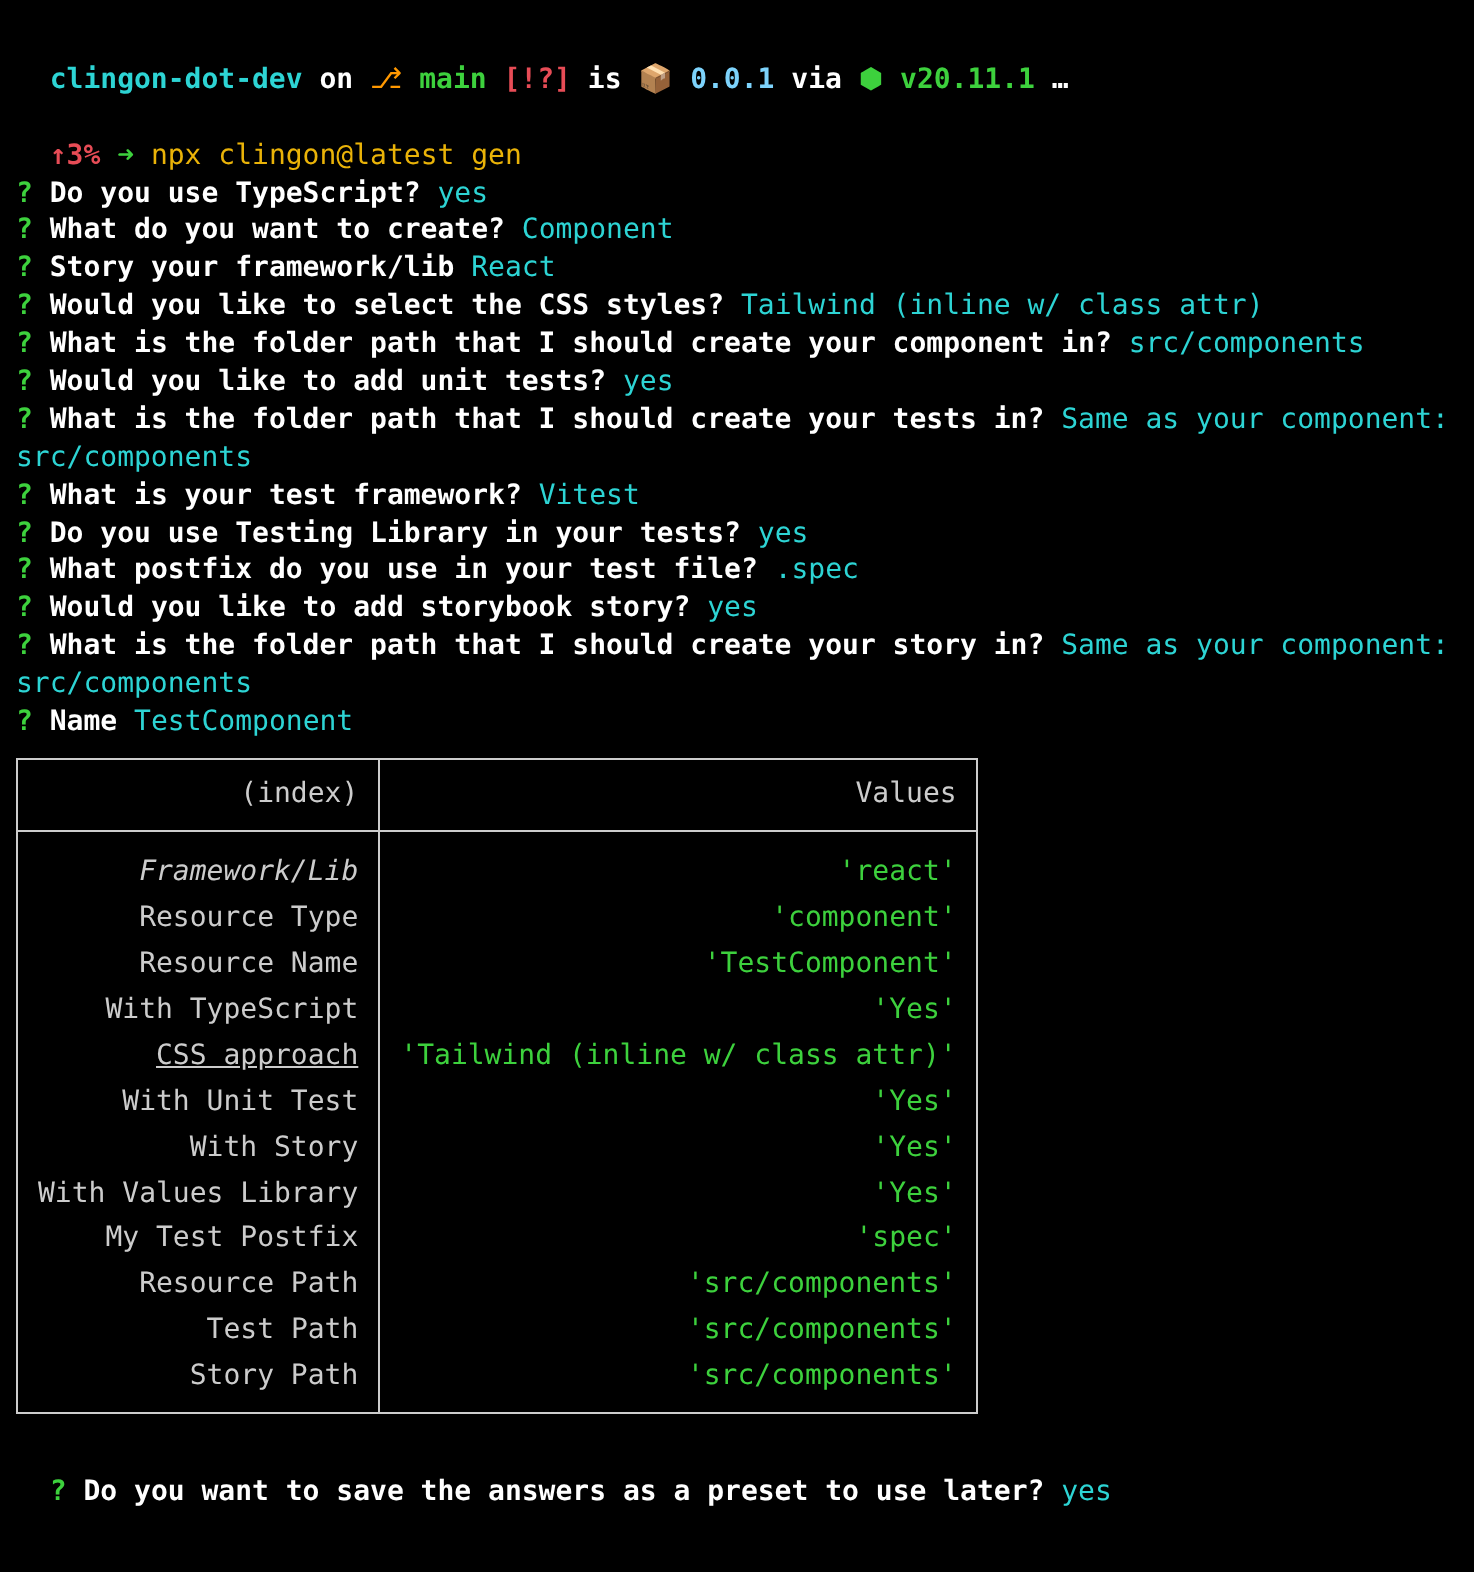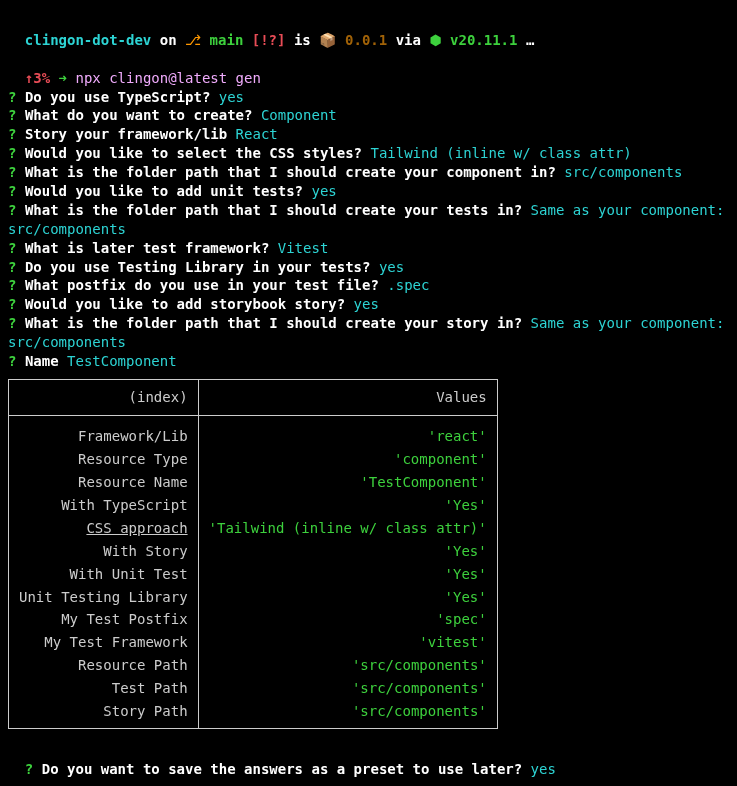--- a/index.html
+++ b/index.html
@@ -11,25 +11,25 @@
       line-height: 1.35;
       padding: 12px 8px;
       width: 737px;
     }
     .line { white-space: pre-wrap; }
     .cyan-bold { color: #2dd4d4; font-weight: bold; }
     .white-bold { color: #fff; font-weight: bold; margin-top: 28px; }
     .green-bold { color: #3dd13d; font-weight: bold; }
     .red-bold { color: #e74c56; font-weight: bold; }
     .orange { color: #ff9800; }
-    .orange-bold { color: #a16207; font-weight: bold; }
+    .orange-bold { color: #7dd3fc; font-weight: bold; }
     .teal-answer { color: #2dd4d4; }
     .question-mark { color: #3dd13d; font-weight: bold; }
     .node-green { color: #3dd13d; }
-    .white { color: #f0abfc; }
+    .white { color: #eab308; }
     
     table {
       border-collapse: collapse;
       margin: 8px 0 12px 0;
       color: #ccc;
     }
     table td, table th {
       border: 1px solid #ccc;
       padding: 2px 10px;
       text-align: right;
@@ -52,79 +52,75 @@
 </div>
 
 <div id="questions">
     <div class="line"><span class="question-mark">?</span> <span class="white-bold">Do you use TypeScript?</span> <span class="teal-answer">yes</span></div>
     <div class="line"><span class="question-mark">?</span> <span class="white-bold">What do you want to create?</span> <span class="teal-answer">Component</span></div>
     <div class="line"><span class="question-mark">?</span> <span class="white-bold">Story your framework/lib</span> <span class="teal-answer">React</span></div>
     <div class="line"><span class="question-mark">?</span> <span class="white-bold">Would you like to select the CSS styles?</span> <span class="teal-answer">Tailwind (inline w/ class attr)</span></div>
     <div class="line"><span class="question-mark">?</span> <span class="white-bold">What is the folder path that I should create your component in?</span> <span class="teal-answer">src/components</span></div>
     <div class="line"><span class="question-mark">?</span> <span class="white-bold">Would you like to add unit tests?</span> <span class="teal-answer">yes</span></div>
     <div class="line"><span class="question-mark">?</span> <span class="white-bold">What is the folder path that I should create your tests in?</span> <span class="teal-answer">Same as your component: src/components</span></div>
-    <div class="line"><span class="question-mark">?</span> <span class="white-bold">What is later test framework?</span> <span class="teal-answer">Vitest</span></div>
+    <div class="line"><span class="question-mark">?</span> <span class="white-bold">What is your test framework?</span> <span class="teal-answer">Vitest</span></div>
     <div class="line"><span class="question-mark">?</span> <span class="white-bold">Do you use Testing Library in your tests?</span> <span class="teal-answer">yes</span></div>
     <div class="line"><span class="question-mark">?</span> <span class="white-bold">What postfix do you use in your test file?</span> <span class="teal-answer">.spec</span></div>
     <div class="line"><span class="question-mark">?</span> <span class="white-bold">Would you like to add storybook story?</span> <span class="teal-answer">yes</span></div>
     <div class="line"><span class="question-mark">?</span> <span class="white-bold">What is the folder path that I should create your story in?</span> <span class="teal-answer">Same as your component: src/components</span></div>
     <div class="line"><span class="question-mark">?</span> <span class="white-bold">Name</span> <span class="teal-answer">TestComponent</span></div>
   </div>
 
 <table>
   <tbody>
       <tr>
     <th>(index)</th>
     <th>Values</th>
   </tr>
   </tbody>
     <tbody id="table-body">
       <tr class="spacer-row">
         <td></td>
         <td></td>
       </tr>
       <tr>
-        <td class="nowrap" style="border-top: none; border-bottom: none;">Framework/Lib</td>
+        <td class="nowrap" style="border-top: none; border-bottom: none; font-style: italic;">Framework/Lib</td>
         <td class="values nowrap" style="border-top: none; border-bottom: none;">'react'</td>
       </tr>
       <tr>
         <td class="nowrap" style="border-top: none; border-bottom: none;">Resource Type</td>
         <td class="values nowrap" style="border-top: none; border-bottom: none;">'component'</td>
       </tr>
       <tr>
         <td class="nowrap" style="border-top: none; border-bottom: none;">Resource Name</td>
         <td class="values nowrap" style="border-top: none; border-bottom: none;">'TestComponent'</td>
       </tr>
       <tr>
         <td class="nowrap" style="border-top: none; border-bottom: none;">With TypeScript</td>
         <td class="values nowrap" style="border-top: none; border-bottom: none;">'Yes'</td>
       </tr>
       <tr>
         <td class="nowrap" style="border-top: none; border-bottom: none; text-decoration: underline;">CSS approach</td>
         <td class="values nowrap" style="border-top: none; border-bottom: none;">'Tailwind (inline w/ class attr)'</td>
       </tr>
       <tr>
+        <td class="nowrap" style="border-top: none; border-bottom: none;">With Unit Test</td>
+        <td class="values nowrap" style="border-top: none; border-bottom: none;">'Yes'</td>
+      </tr>
+      <tr>
         <td class="nowrap" style="border-top: none; border-bottom: none;">With Story</td>
         <td class="values nowrap" style="border-top: none; border-bottom: none;">'Yes'</td>
       </tr>
       <tr>
-        <td class="nowrap" style="border-top: none; border-bottom: none;">With Unit Test</td>
-        <td class="values nowrap" style="border-top: none; border-bottom: none;">'Yes'</td>
-      </tr>
-      <tr>
-        <td class="nowrap" style="border-top: none; border-bottom: none;">Unit Testing Library</td>
+        <td class="nowrap" style="border-top: none; border-bottom: none;">With Values Library</td>
         <td class="values nowrap" style="border-top: none; border-bottom: none;">'Yes'</td>
       </tr>
       <tr>
         <td class="nowrap" style="border-top: none; border-bottom: none; padding-left: 15px;">My Test Postfix</td>
         <td class="values nowrap" style="border-top: none; border-bottom: none;">'spec'</td>
-      </tr>
-      <tr>
-        <td class="nowrap" style="border-top: none; border-bottom: none;">My Test Framework</td>
-        <td class="values nowrap" style="border-top: none; border-bottom: none;">'vitest'</td>
       </tr>
       <tr>
         <td class="nowrap" style="border-top: none; border-bottom: none;">Resource Path</td>
         <td class="values nowrap" style="border-top: none; border-bottom: none;">'src/components'</td>
       </tr>
       <tr>
         <td class="nowrap" style="border-top: none; border-bottom: none;">Test Path</td>
         <td class="values nowrap" style="border-top: none; border-bottom: none;">'src/components'</td>
       </tr>
       <tr>

